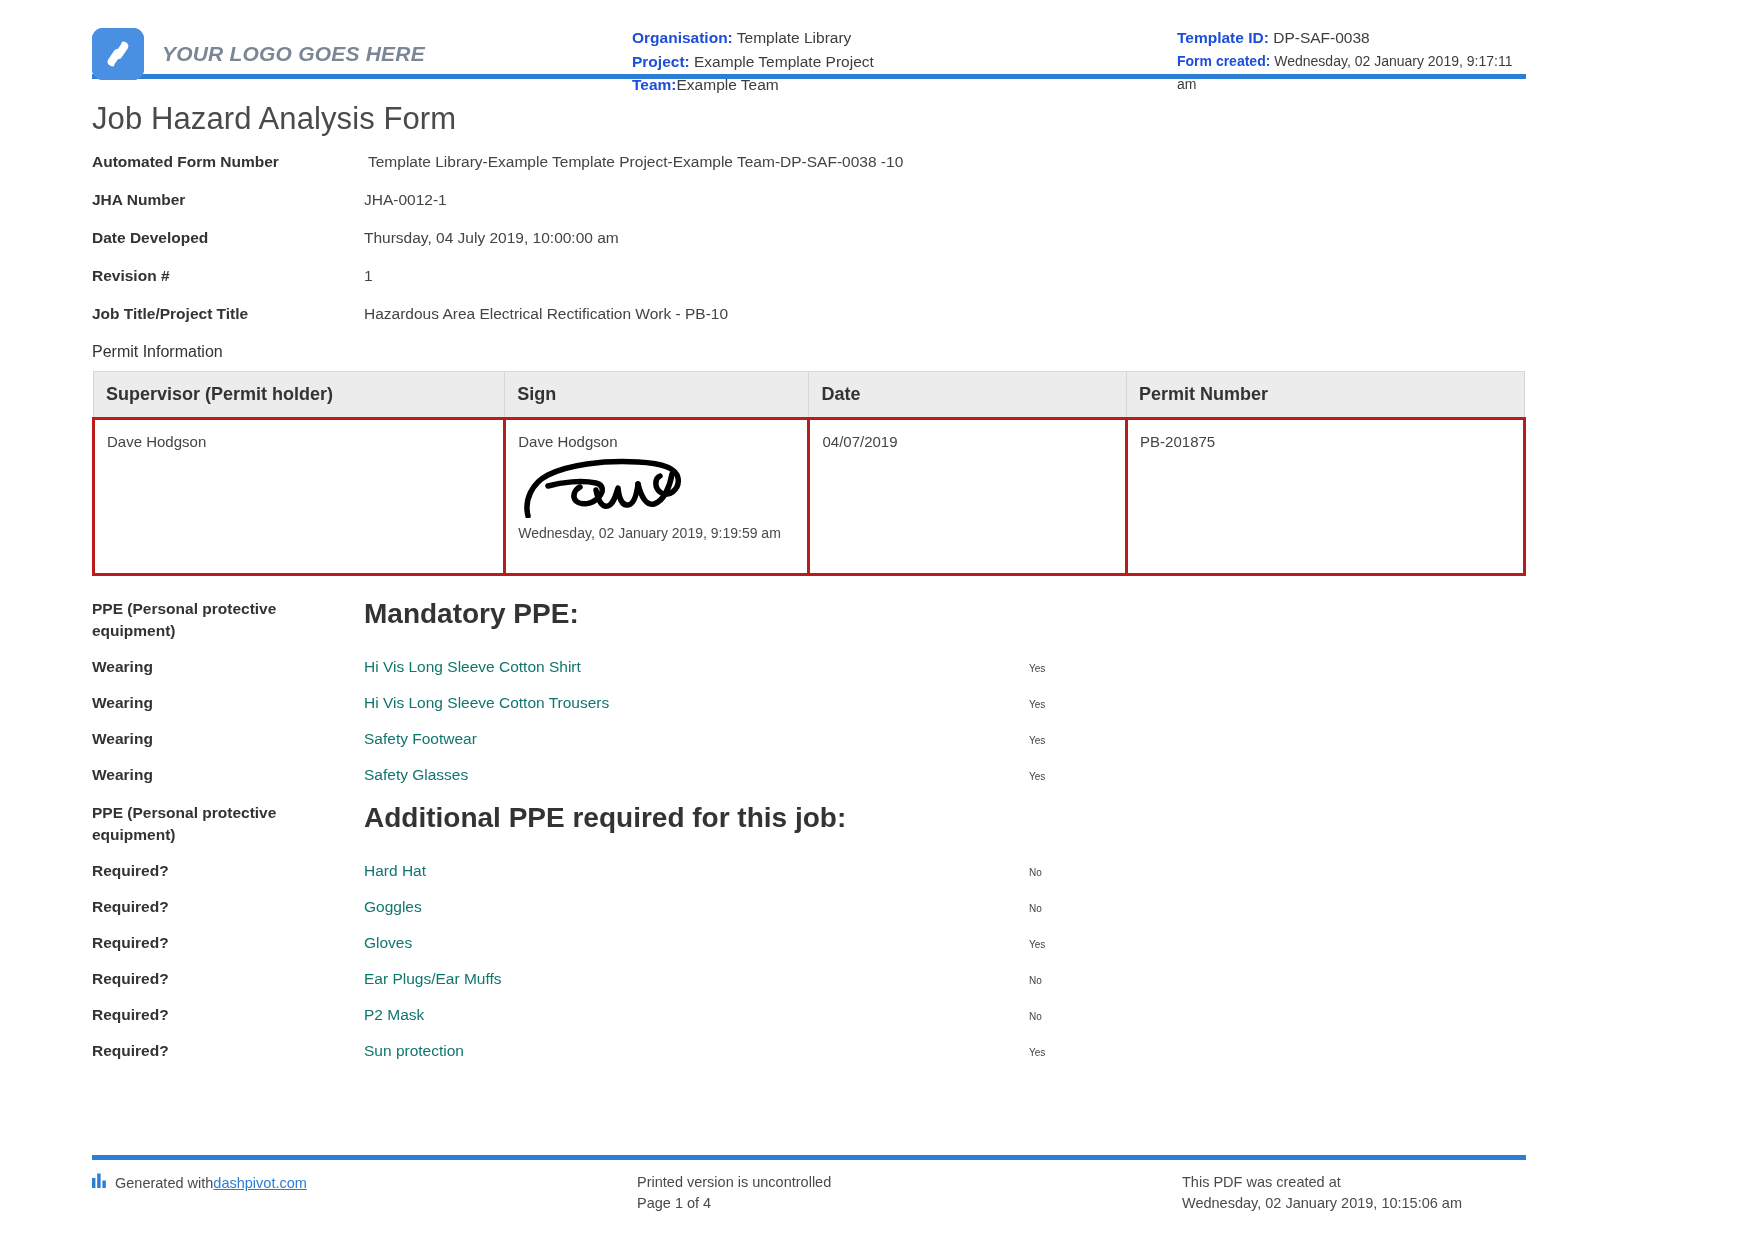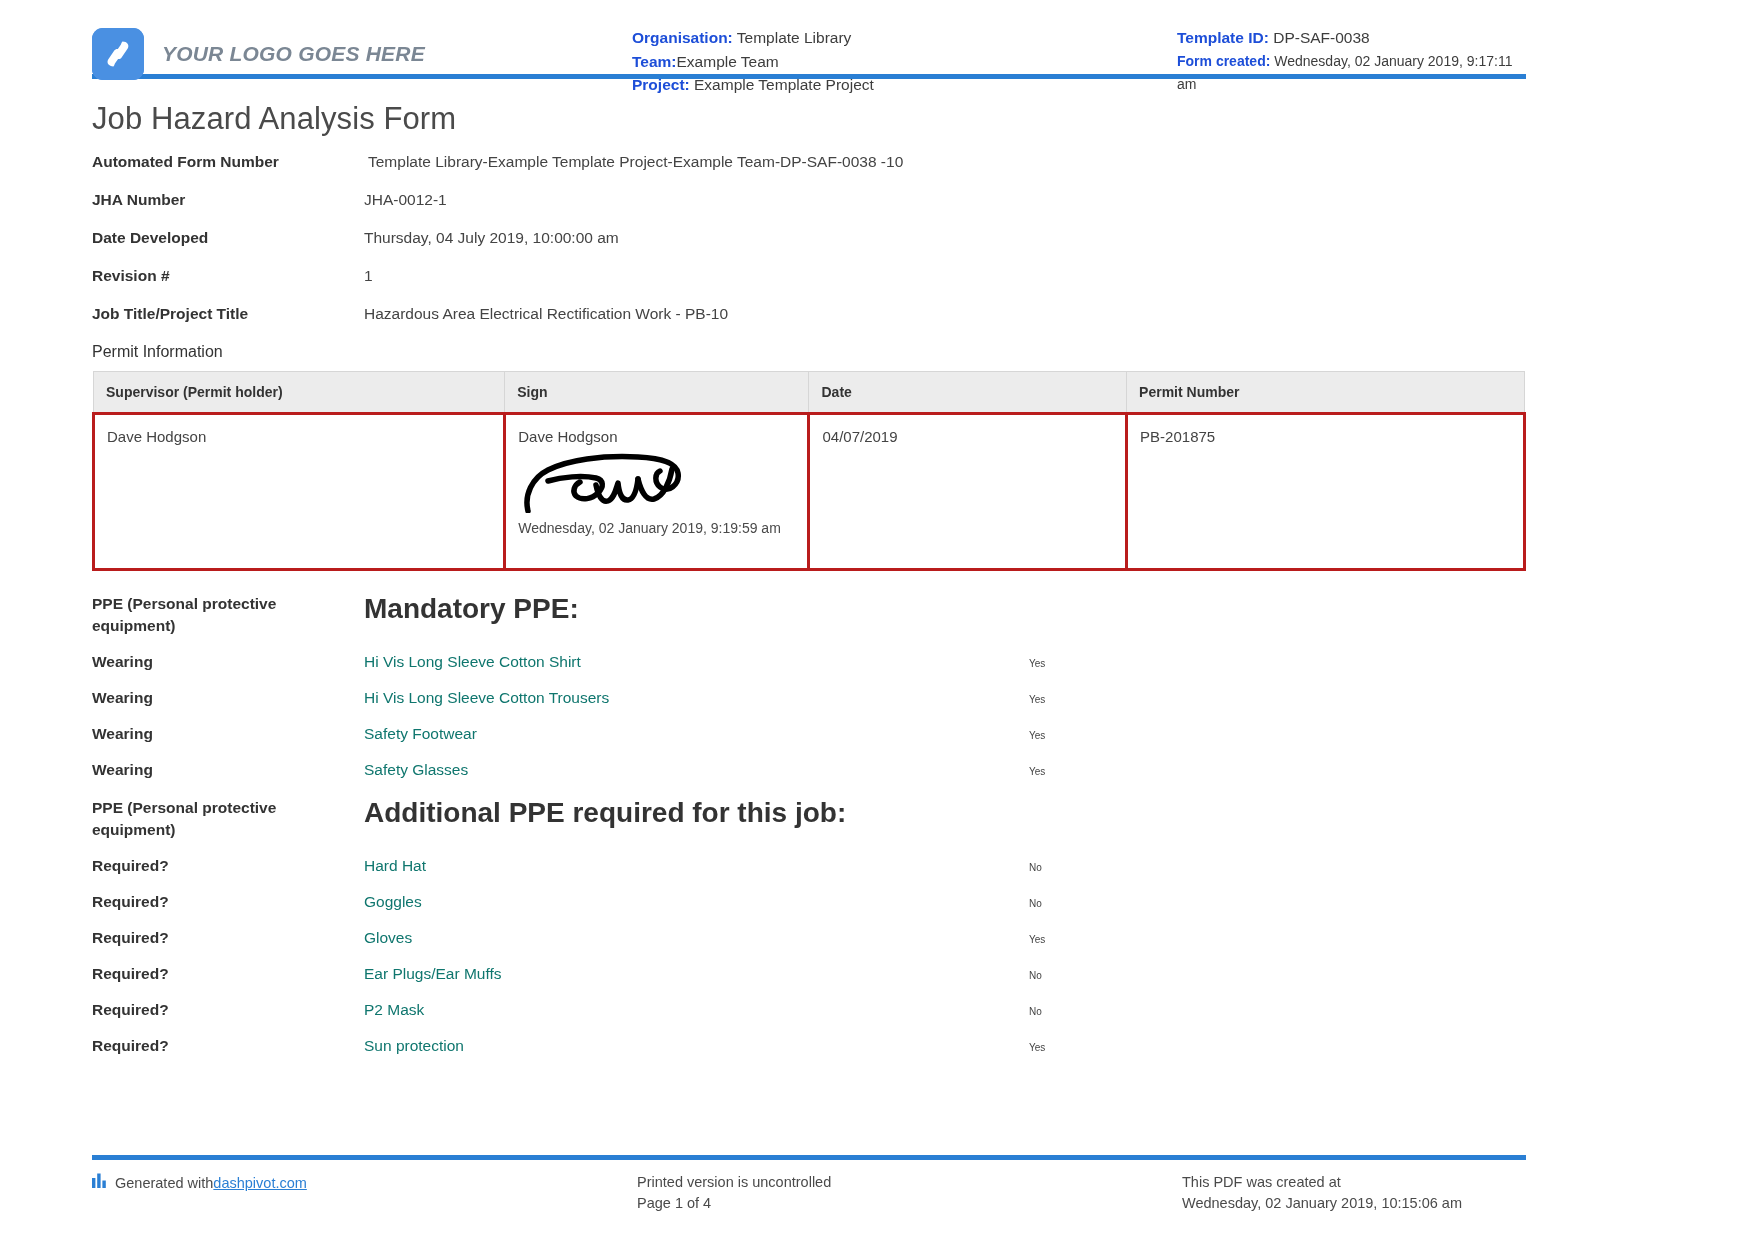--- a/index.html
+++ b/index.html
@@ -116,21 +116,21 @@
   table.permit {
     width: 100%;
     border-collapse: collapse;
     table-layout: fixed;
     margin-bottom: 22px;
   }
   table.permit th {
     background: #ececec;
     border: 1px solid #d6d6d6;
     text-align: left;
-    font-size: 14px;
+    font-size: 18px;
     font-weight: bold;
     color: #333333;
     padding: 12px 12px;
   }
   table.permit td {
     border: 3px solid #b91c1c;
     vertical-align: top;
     font-size: 15px;
     color: #444444;
     padding: 13px 12px 10px 12px;
@@ -220,25 +220,25 @@
       </div>
       <div class="logo-text">YOUR LOGO GOES HERE</div>
     </div>
 
     <div class="header-col mid">
       <div>
         <b>Organisation:</b>
         <span>Template Library</span>
       </div>
       <div>
-        <b>Team:</b><span>Example Team</span>
-      </div>
-      <div>
         <b>Project:</b>
         <span>Example Template Project</span>
+      </div>
+      <div>
+        <b>Team:</b><span>Example Team</span>
       </div>
     </div>
 
     <div class="header-col right">
       <div>
         <b>Template ID:</b>
         <span>DP-SAF-0038</span>
       </div>
       <div class="hdr-created">
         <b>Form created:</b>

